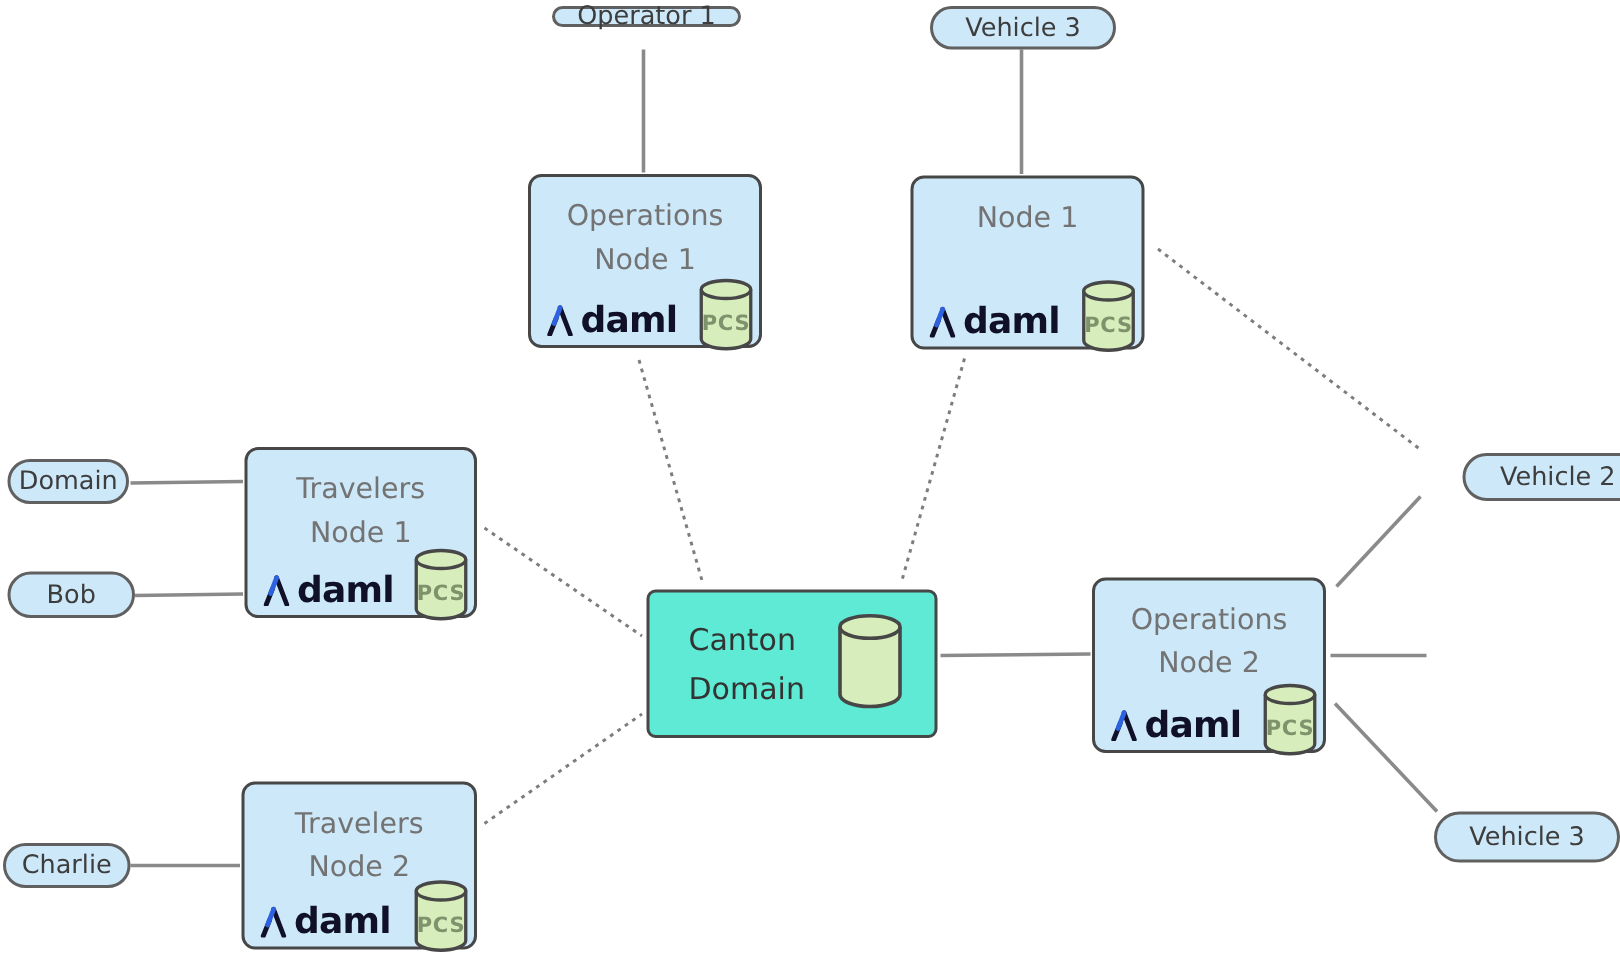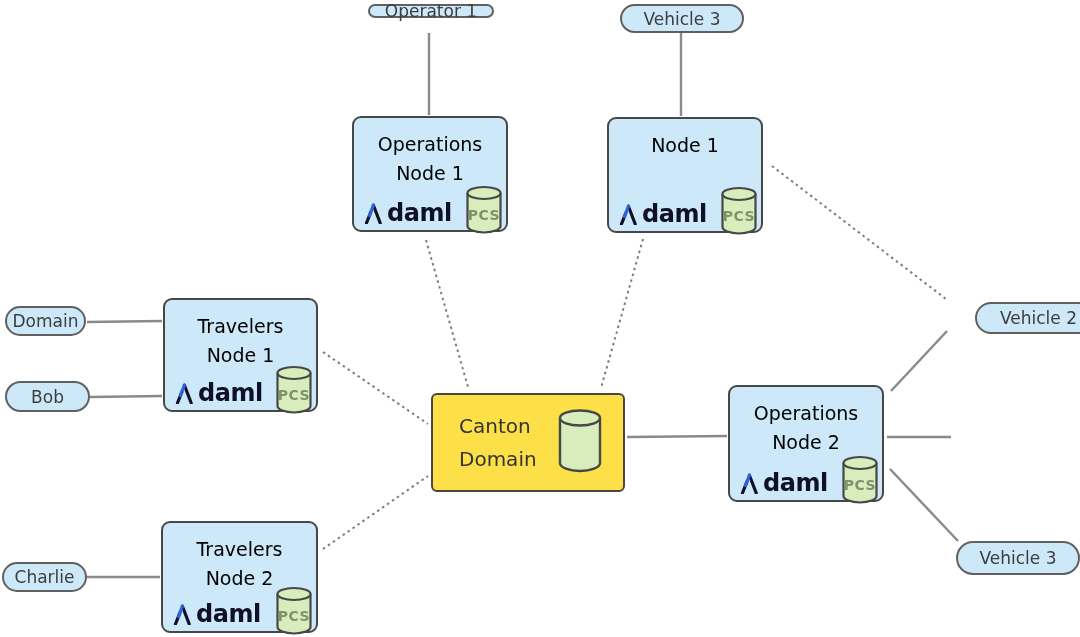--- a/index.html
+++ b/index.html
@@ -9,25 +9,25 @@
   }
   #wires{position:absolute;left:0;top:0;width:1080px;height:637px;z-index:1;}
   #wires line.solid{stroke:#8a8a8a;stroke-width:2.4;}
   #wires line.dashed{stroke:#7d7d7d;stroke-width:2;stroke-dasharray:2.5 3.5;}
 
   .node{
     position:absolute;z-index:2;box-sizing:border-box;
     background:#cde8f9;border:2.5px solid #474747;border-radius:9px;
   }
   .node-title{
-    margin-top:12px;text-align:center;font-size:19px;line-height:29px;color:#000000;
+    margin-top:12px;text-align:center;font-size:19px;line-height:29px;color:#737373;
   }
   .domain{
     position:absolute;z-index:2;box-sizing:border-box;
-    background:#fde047;border:2.5px solid #474747;border-radius:6px;
+    background:#5eead4;border:2.5px solid #474747;border-radius:6px;
     display:flex;align-items:center;
   }
   .domain-title{
     margin-left:26px;font-size:20px;line-height:33px;color:#333333;flex:1;
   }
   .domain-cyl{margin-right:20px;}
 
   .pill{
     position:absolute;z-index:2;box-sizing:border-box;
     background:#cde8f9;border:2px solid #606060;border-radius:999px;

